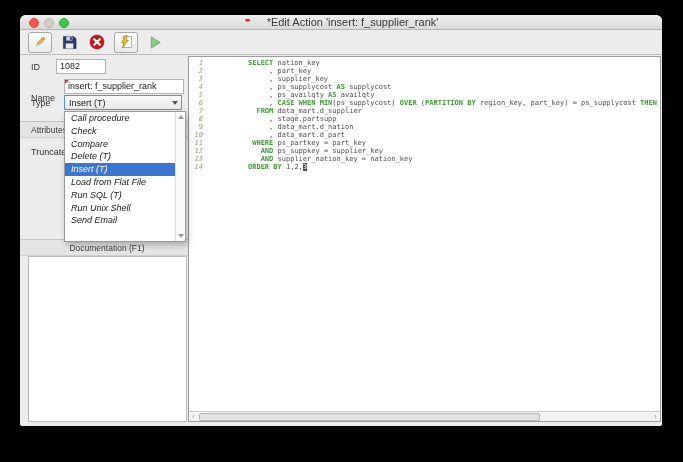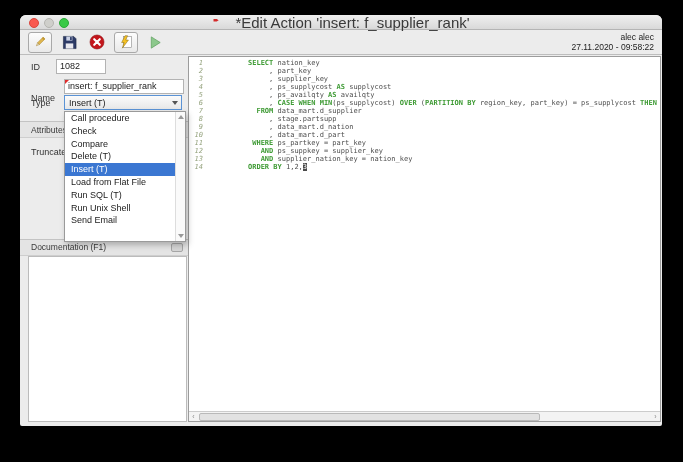--- a/index.html
+++ b/index.html
@@ -8,21 +8,21 @@
   .window{position:absolute;left:20px;top:15px;width:642px;height:411px;background:#ececec;
           border-radius:6px 6px 2px 2px;box-shadow:0 8px 30px rgba(0,0,0,.6);overflow:hidden;}
   
   .titlebar{height:14px;background:linear-gradient(#efefef,#d9d9d9);border-bottom:1px solid #b4b4b4;
             position:relative;display:flex;align-items:center;justify-content:center;}
   .lights{position:absolute;left:9px;top:3px;display:flex;gap:5px;}
   .light{width:8px;height:8px;border-radius:50%;}
   .light.red{background:#f9594f;border:.5px solid #d8463d;}
   .light.gray{background:#cfcfcb;border:.5px solid #b4b4b0;}
   .light.green{background:#3ac948;border:.5px solid #2aa838;}
-  .title{font-size:15px;color:#3a3a3a;display:flex;align-items:center;gap:15px;}
+  .title{font-size:11px;color:#3a3a3a;display:flex;align-items:center;gap:15px;}
   
   .toolbar{height:24px;border-bottom:1px solid #bdbdbd;display:flex;align-items:center;padding:0 8px;gap:6px;position:relative;}
   .tbtn{width:22px;height:19px;display:flex;align-items:center;justify-content:center;border-radius:3px;}
   .tbtn.framed{border:1px solid #a9a9a9;background:linear-gradient(#fdfdfd,#e9e9e9);}
   .tbtn svg{display:block;}
   .userinfo{position:absolute;right:8px;top:2px;text-align:right;font-size:8.5px;line-height:10px;color:#222;}
   
   .content{position:relative;height:372px;}
   .label{position:absolute;left:11px;font-size:9px;color:#333;}
   .field{position:absolute;background:#fff;border:1px solid #b3b3b3;font-size:9px;color:#222;
@@ -31,28 +31,28 @@
   #name-field{left:44px;top:24px;width:112px;}
   .red-corner{position:absolute;left:0;top:0;width:0;height:0;border-left:4px solid #e02c2c;border-bottom:4px solid transparent;}
   .combo{position:absolute;left:44px;top:40px;width:118px;height:15px;border:1px solid #5b93d5;
          background:linear-gradient(#fbfbfb,#e8e8e8);font-size:9px;color:#222;line-height:14px;padding-left:4px;box-sizing:border-box;}
   .combo .arrow{position:absolute;right:3px;top:5px;width:0;height:0;border-left:3.5px solid transparent;
                 border-right:3.5px solid transparent;border-top:4.5px solid #555;}
   .section-hdr{position:absolute;left:0;right:0;height:17px;background:#e4e4e4;border-top:1px solid #c3c3c3;
                border-bottom:1px solid #cecece;font-size:8.5px;color:#3a3a3a;line-height:17px;padding-left:11px;box-sizing:border-box;}
   #attr-hdr{top:66px;width:168px;}
   #truncate-label{top:92px;}
-  #doc-hdr{top:184px;width:168px;display:flex;align-items:center;justify-content:space-between;padding-right:5px;}
+  #doc-hdr{top:184px;width:168px;display:flex;align-items:center;justify-content:space-between;padding-right:5px;flex-direction:column;}
   .doc-collapse{width:10px;height:7px;border:1px solid #a6a6a6;border-radius:2px;background:#d6d6d6;}
   #doc-body{position:absolute;left:8px;top:201px;width:157px;bottom:5px;background:#fff;border:1px solid #bbb;}
   
   .popup{position:absolute;left:44px;top:56px;width:120px;height:129px;background:#fff;border:1px solid #9a9a9a;
          box-shadow:2px 3px 6px rgba(0,0,0,.25);z-index:5;display:flex;}
   .dd-list{flex:1;overflow:hidden;}
-  .dd-item{height:12.8px;line-height:12.8px;font-size:9px;color:#222;padding-left:6px;white-space:nowrap;}
+  .dd-item{height:12.8px;line-height:12.8px;font-size:9px;color:#222;padding-left:6px;white-space:nowrap;font-style:italic;}
   .dd-item.sel{background:#3b77d2;color:#fff;}
   .dd-scroll{width:9px;border-left:1px solid #ddd;position:relative;background:#fafafa;}
   .dd-up,.dd-dn{position:absolute;left:1.5px;width:0;height:0;border-left:3px solid transparent;border-right:3px solid transparent;}
   .dd-up{top:3px;border-bottom:4px solid #999;}
   .dd-dn{bottom:3px;border-top:4px solid #999;}
   
   .editor{position:absolute;left:168px;top:1px;right:1px;bottom:5px;background:#fff;border:1px solid #9c9c9c;overflow:hidden;}
   .code{position:absolute;left:0;top:2px;right:0;bottom:10px;overflow:hidden;
         font-family:"DejaVu Sans Mono", monospace;font-size:7px;}
   .cl{display:flex;height:8px;line-height:8px;white-space:pre;}
@@ -115,24 +115,20 @@
       <svg width="14" height="14" viewBox="0 0 16 16">
         <rect x="5" y="1.8" width="9.5" height="12.5" fill="#fff" stroke="#8a8a8a" stroke-width="0.7"></rect>
         <polygon points="7,0.8 3,8.6 5.8,8.6 3.8,15 10.8,5.8 7.8,5.8 9.8,0.8" fill="#f6c223" stroke="#8a6d1a" stroke-width="0.6"></polygon>
       </svg>
     </div>
     <div class="tbtn">
       <svg width="15" height="15" viewBox="0 0 16 16">
         <polygon points="3.5,2 13,8 3.5,14" fill="#8cc88c" stroke="#5fa05f" stroke-width="0.8"></polygon>
       </svg>
     </div>
-    <div class="userinfo">
-      <div>alec alec</div>
-      <div>27.11.2020 - 09:58:22</div>
-    </div>
   </div>
 
   <div class="content">
 
     <span class="label" style="top:7px">ID</span>
     <span class="label" style="top:38px">Name</span>
     <span class="label" style="top:43px">Type</span>
 
     <div class="field" id="id-field">1082</div>
     <div class="field" id="name-field">

